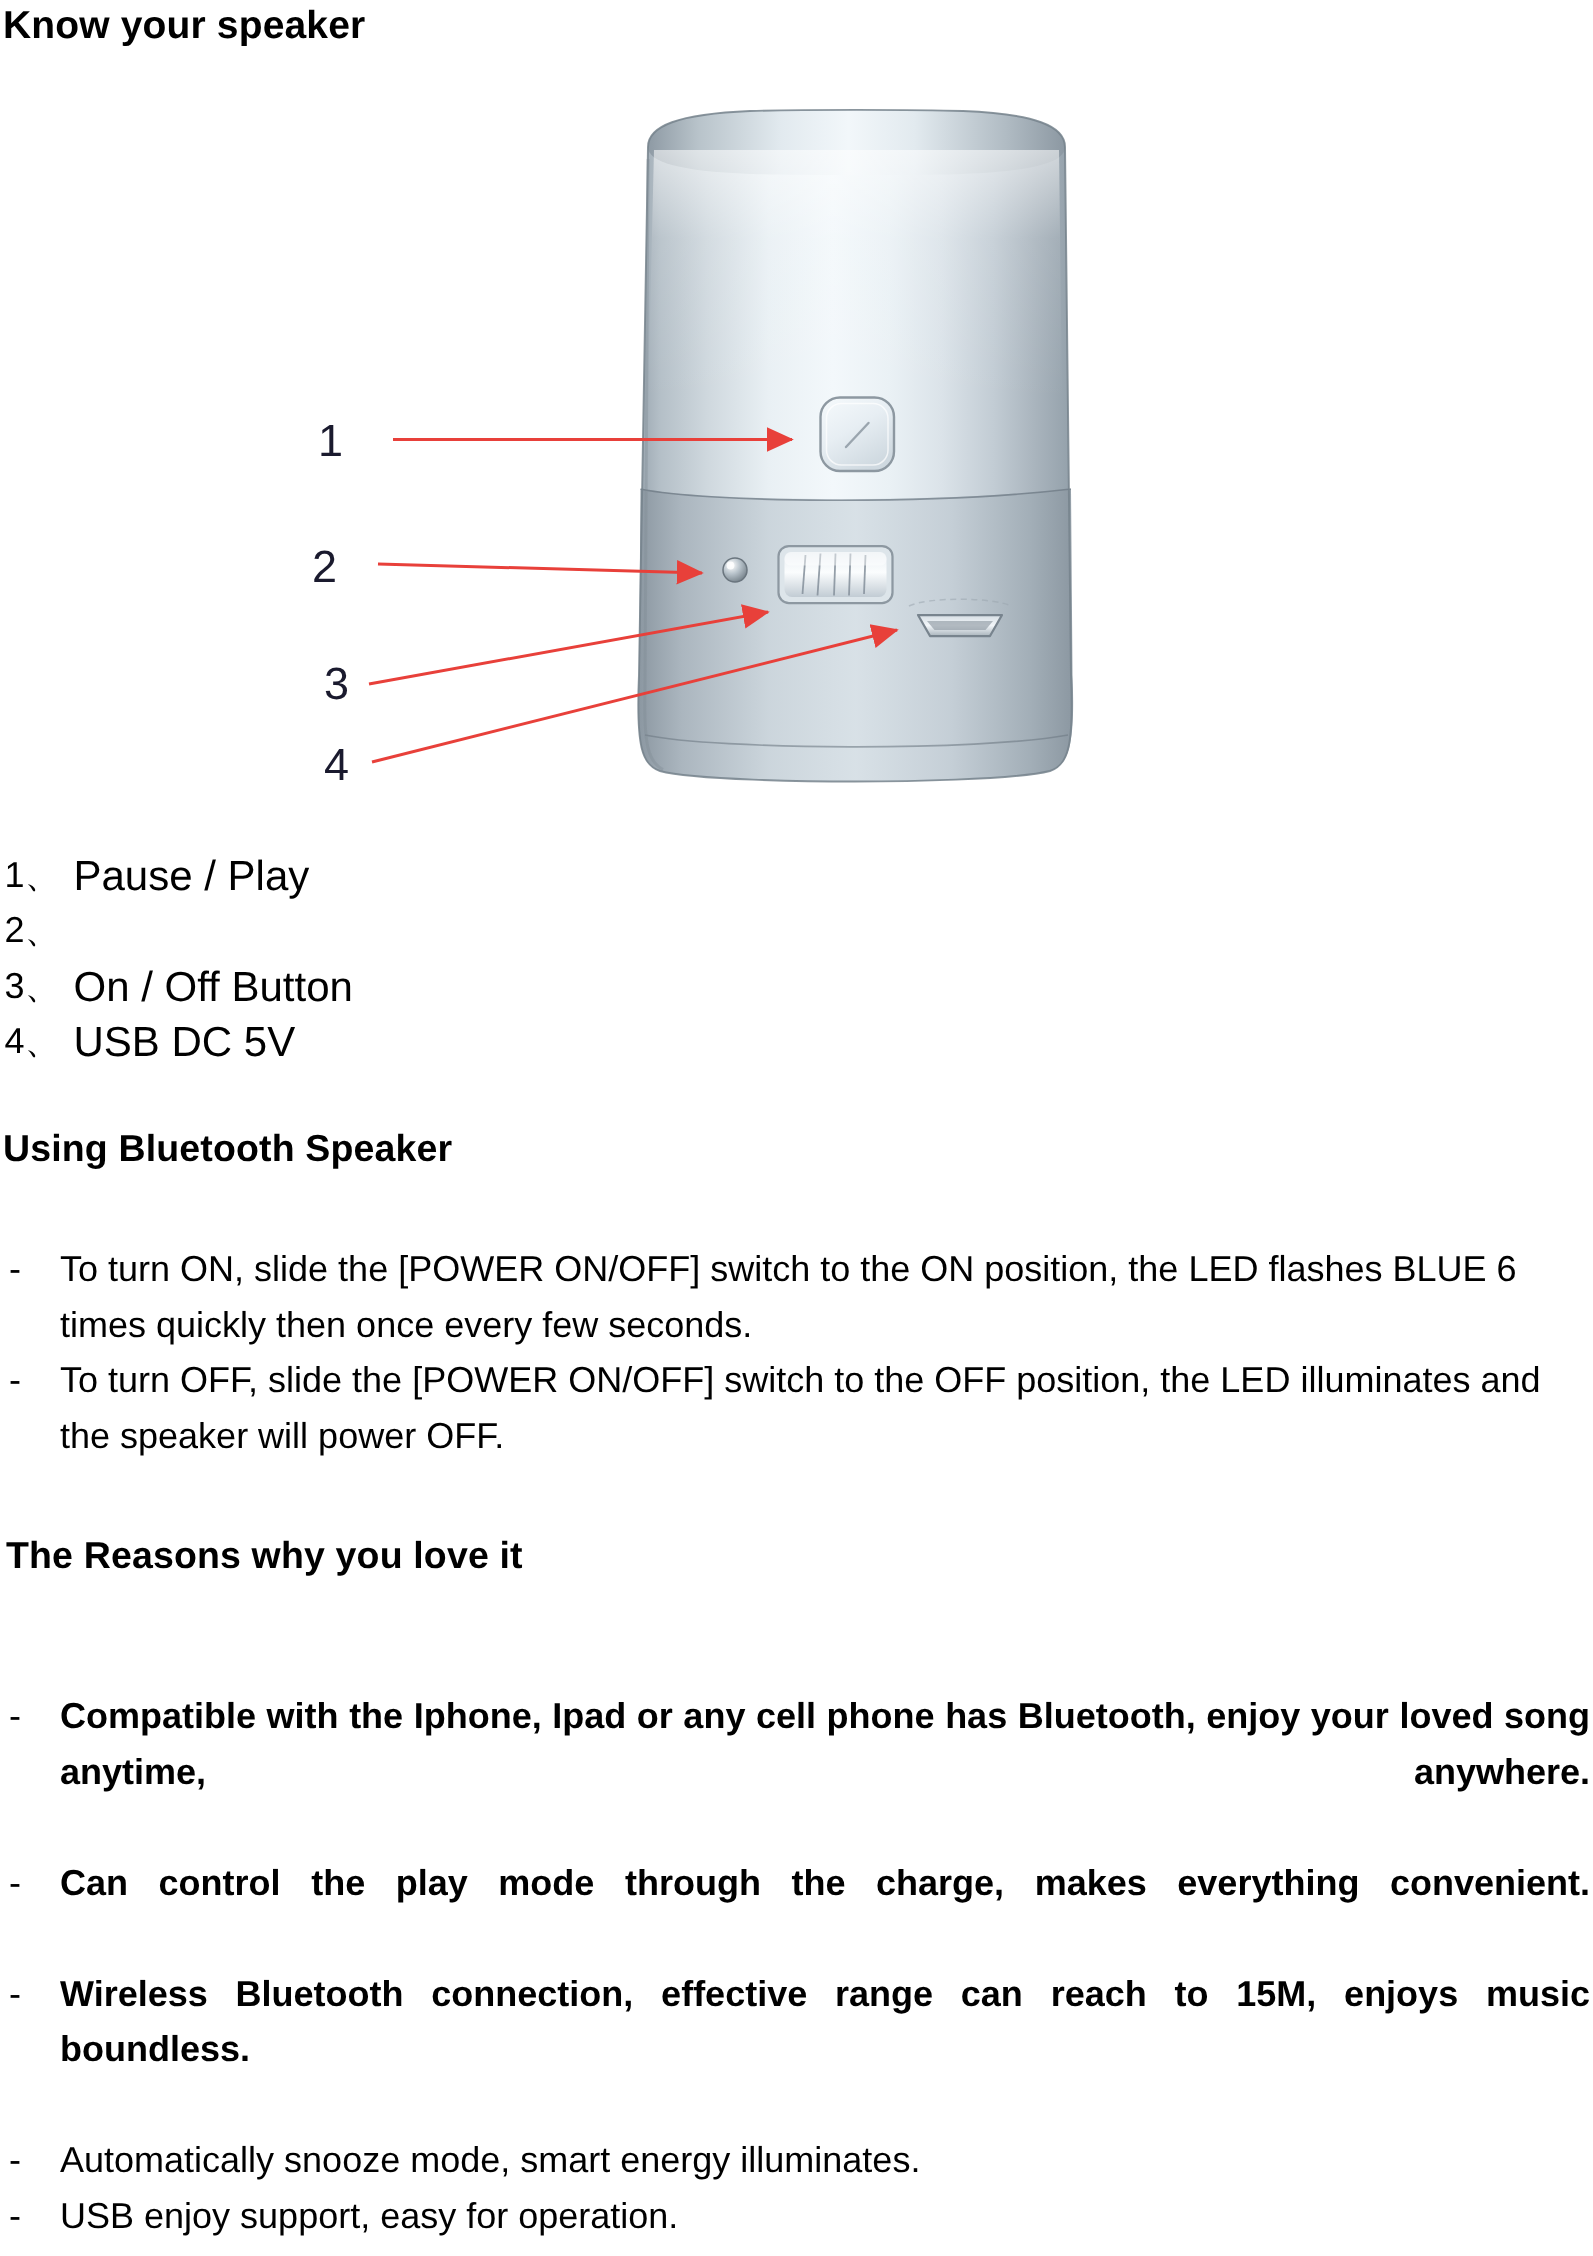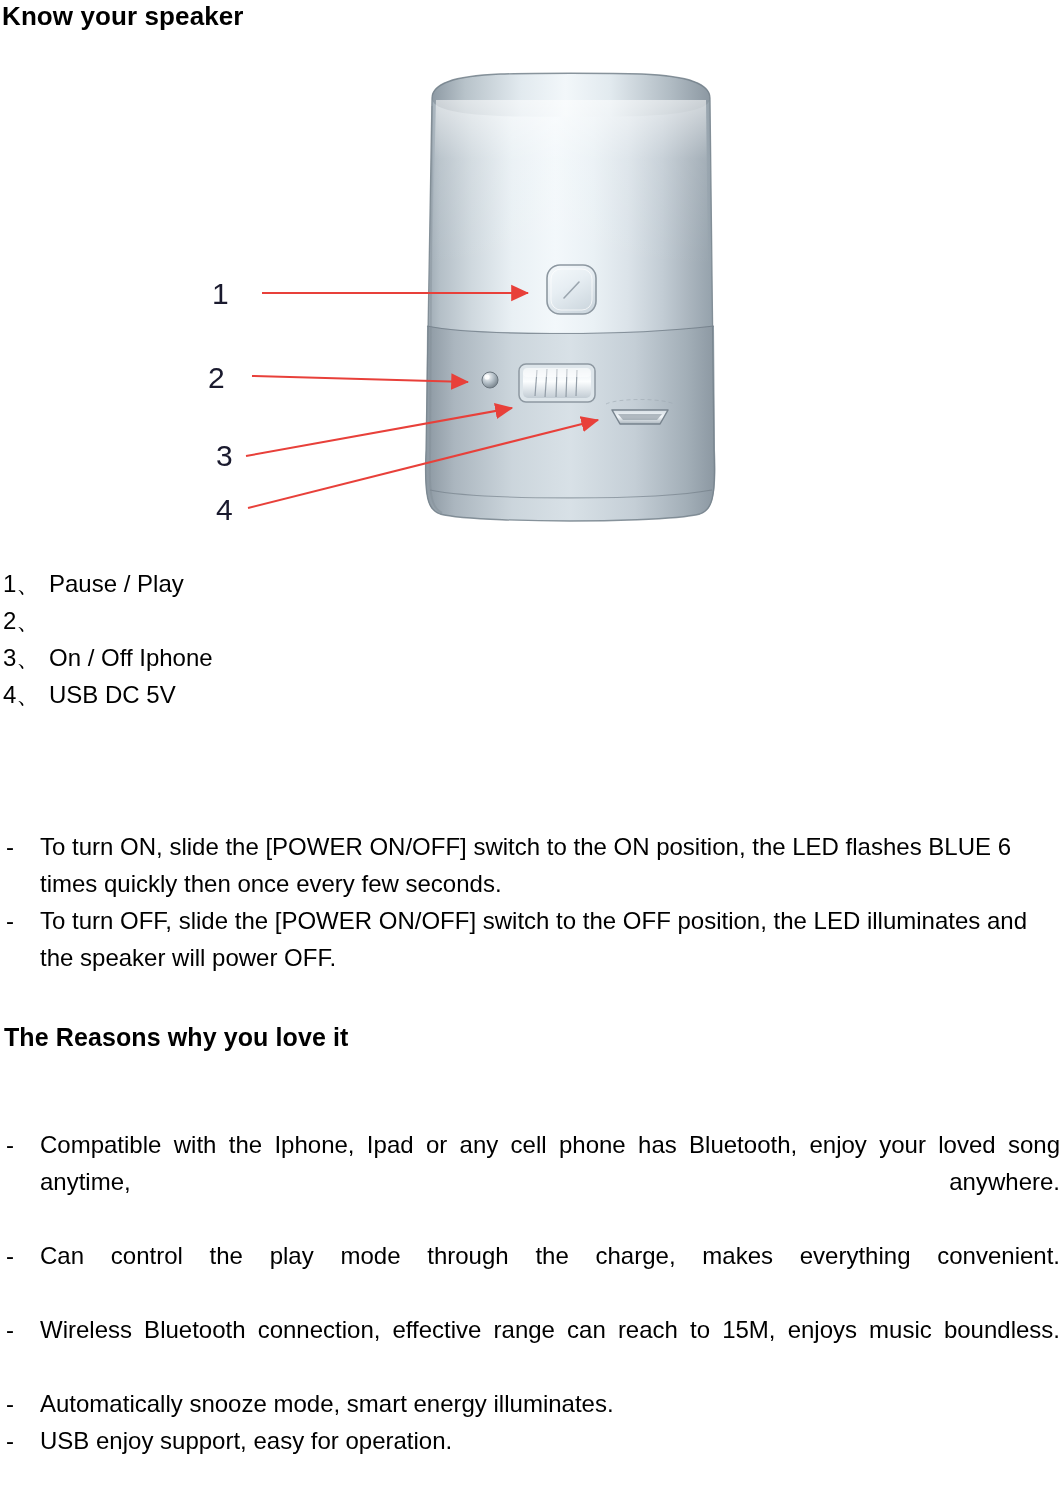--- a/index.html
+++ b/index.html
@@ -58,39 +58,39 @@
     display: flex;
     font-size: 24px;
     line-height: 37px;
     white-space: nowrap;
   }
   .num-marker {
     display: inline-block;
     min-width: 46px;
     font-size: 24px;
   }
-  .num-text { font-size: 24px; }
+  .num-text { font-size: 28px; }
 
   
   .dash-list { list-style: none; margin: 0; padding: 0; }
   .dash-row {
     position: relative;
     padding-left: 38px;
     font-size: 24px;
     line-height: 37px;
   }
   .dash-marker {
     position: absolute;
     left: 4px;
     top: 0;
     font-size: 24px;
     line-height: 37px;
   }
   .dash-text { display: block; }
-  .justify .dash-text { text-align: justify; }
+  .justify .dash-text { text-align: justify; font-weight: bold; }
   .justify .dash-text::after {
     content: "";
     display: inline-block;
     width: 100%;
   }
 
   
   #speaker-figure {
     position: absolute;
     left: 0;
@@ -279,29 +279,32 @@
     <ul class="num-list">
       <li class="num-row">
         <span class="num-marker">1、</span>
         <span class="num-text">Pause / Play</span>
       </li>
       <li class="num-row">
         <span class="num-marker">2、</span>
       </li>
       <li class="num-row">
         <span class="num-marker">3、</span>
-        <span class="num-text">On / Off Iphone</span>
+        <span class="num-text">On / Off Button</span>
       </li>
       <li class="num-row">
         <span class="num-marker">4、</span>
         <span class="num-text">USB DC 5V</span>
       </li>
     </ul>
   </div>
 
+  <div class="blk" id="using-heading">
+    <h2 class="h-sec">Using Bluetooth Speaker</h2>
+  </div>
 
   <div class="blk" id="using-list">
     <ul class="dash-list">
       <li class="dash-row">
         <span class="dash-marker">-</span>
         <span class="dash-text">To turn ON, slide the [POWER ON/OFF] switch to the ON position, the LED flashes BLUE 6 times quickly then once every few seconds.</span>
       </li>
       <li class="dash-row">
         <span class="dash-marker">-</span>
         <span class="dash-text">To turn OFF, slide the [POWER ON/OFF] switch to the OFF position, the LED illuminates and the speaker will power OFF.</span>

